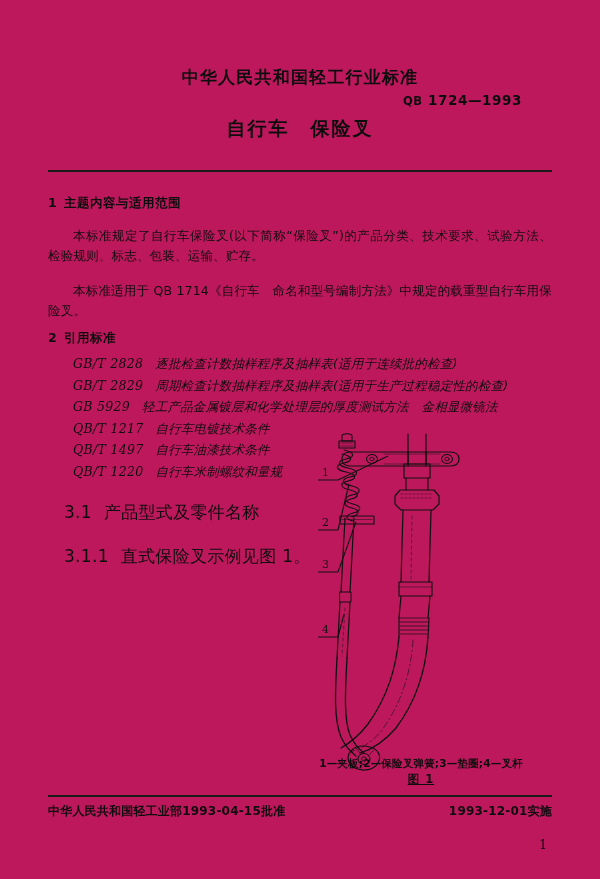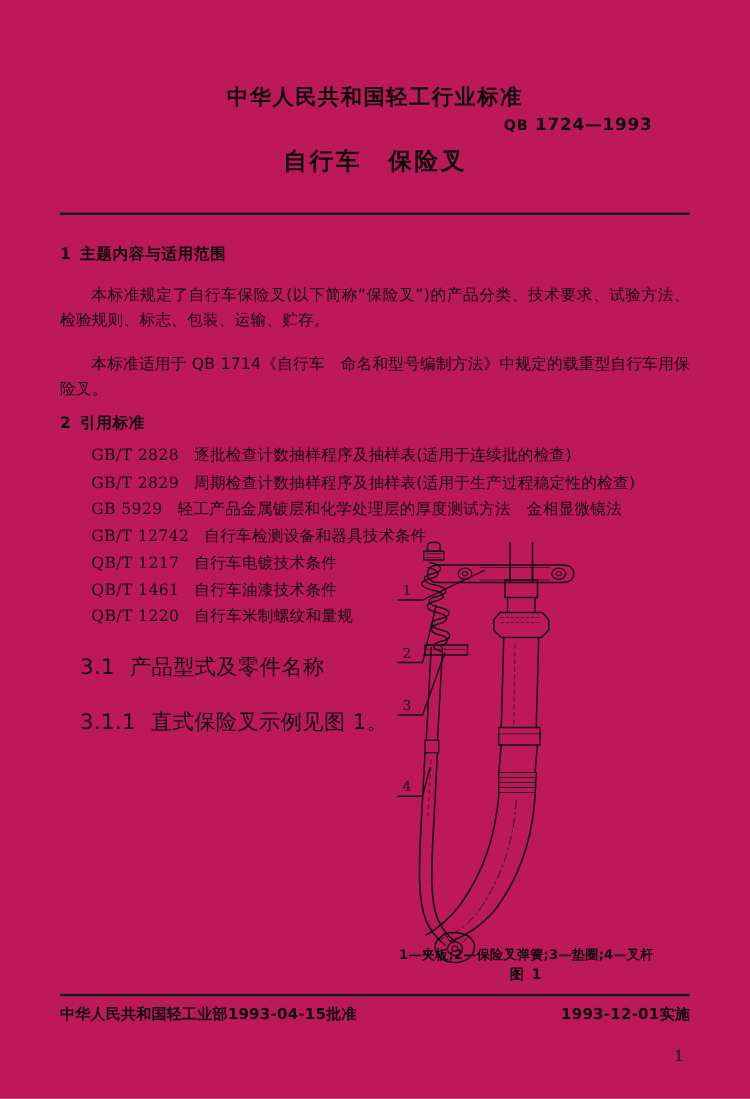--- a/index.html
+++ b/index.html
@@ -91,20 +91,21 @@
   .sub-head {
     font-size: 17px;
     line-height: 1.66;
     margin: 16px;
     letter-spacing: 0.3px;
   }
   .ref-list {
     margin: 5px 0 0 0;
     padding: 0;
     list-style: none;
+    font-style: italic;
   }
   .ref-list li {
     font-size: 12.5px;
     line-height: 1.72;
     padding-left: 25px;
     letter-spacing: 0.2px;
   }
   .ref-code {
     font-family: "DejaVu Serif", "Liberation Serif", serif;
     letter-spacing: 0.3px;
@@ -132,20 +133,21 @@
   }
   .fig-caption {
     position: absolute;
     left: 276px;
     top: 772px;
     width: 290px;
     text-align: center;
     font-size: 11.5px;
     font-weight: bold;
     letter-spacing: 1px;
+    text-decoration: underline;
   }
 
   
   .rule-bottom {
     position: absolute;
     left: 48px; top: 795px;
     width: 504px;
     height: 2px;
     background: #1a1a1a;
   }
@@ -201,27 +203,24 @@
       <li>
         <span class="ref-code">GB/T 2828</span><span class="ref-gap"></span><span>逐批检查计数抽样程序及抽样表(适用于连续批的检查)</span>
       </li>
       <li>
         <span class="ref-code">GB/T 2829</span><span class="ref-gap"></span><span>周期检查计数抽样程序及抽样表(适用于生产过程稳定性的检查)</span>
       </li>
       <li>
         <span class="ref-code">GB 5929</span><span class="ref-gap"></span><span>轻工产品金属镀层和化学处理层的厚度测试方法　金相显微镜法</span>
       </li>
       <li>
-        <span class="ref-code">GB/T 12742</span><span class="ref-gap"></span><span>自行车检测设备和器具技术条件</span>
-      </li>
-      <li>
         <span class="ref-code">QB/T 1217</span><span class="ref-gap"></span><span>自行车电镀技术条件</span>
       </li>
       <li>
-        <span class="ref-code">QB/T 1461</span><span class="ref-gap"></span><span>自行车油漆技术条件</span>
+        <span class="ref-code">QB/T 1497</span><span class="ref-gap"></span><span>自行车油漆技术条件</span>
       </li>
       <li>
         <span class="ref-code">QB/T 1220</span><span class="ref-gap"></span><span>自行车米制螺纹和量规</span>
       </li>
     </ul>
 
     <p class="sub-head">
       <span>3.1</span><span class="ref-gap"></span><span>产品型式及零件名称</span>
     </p>
     <p class="sub-head">

